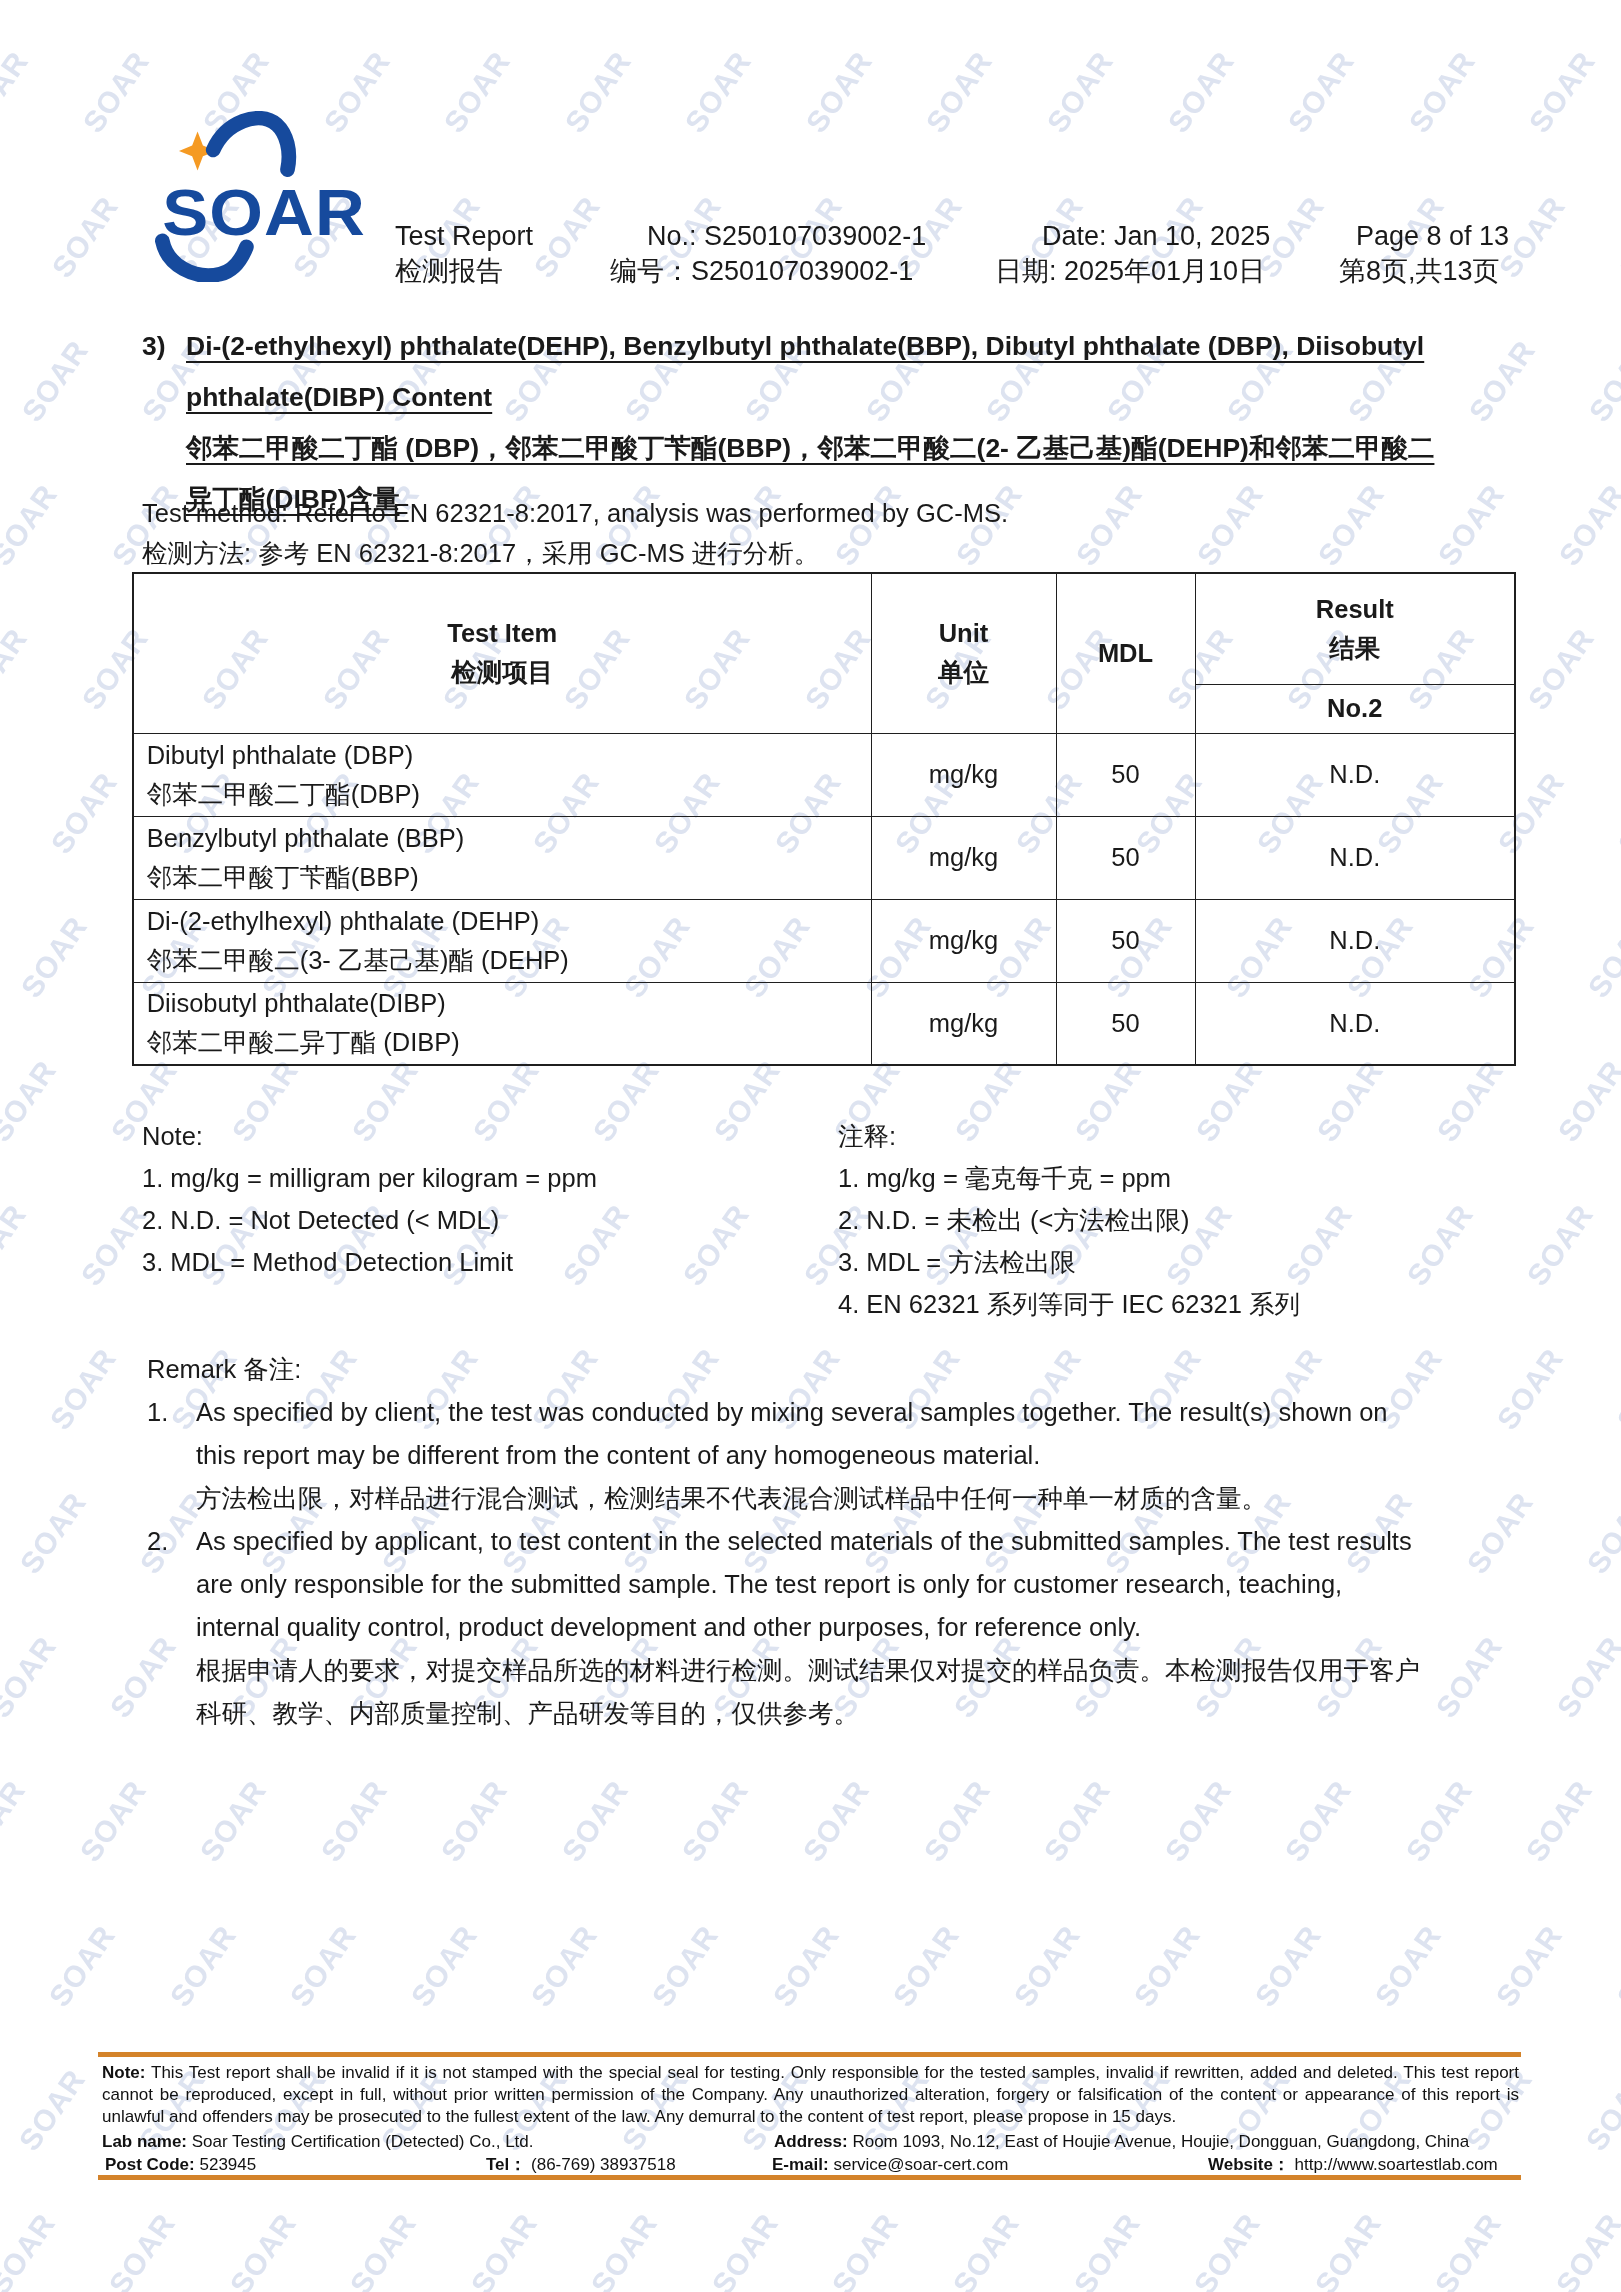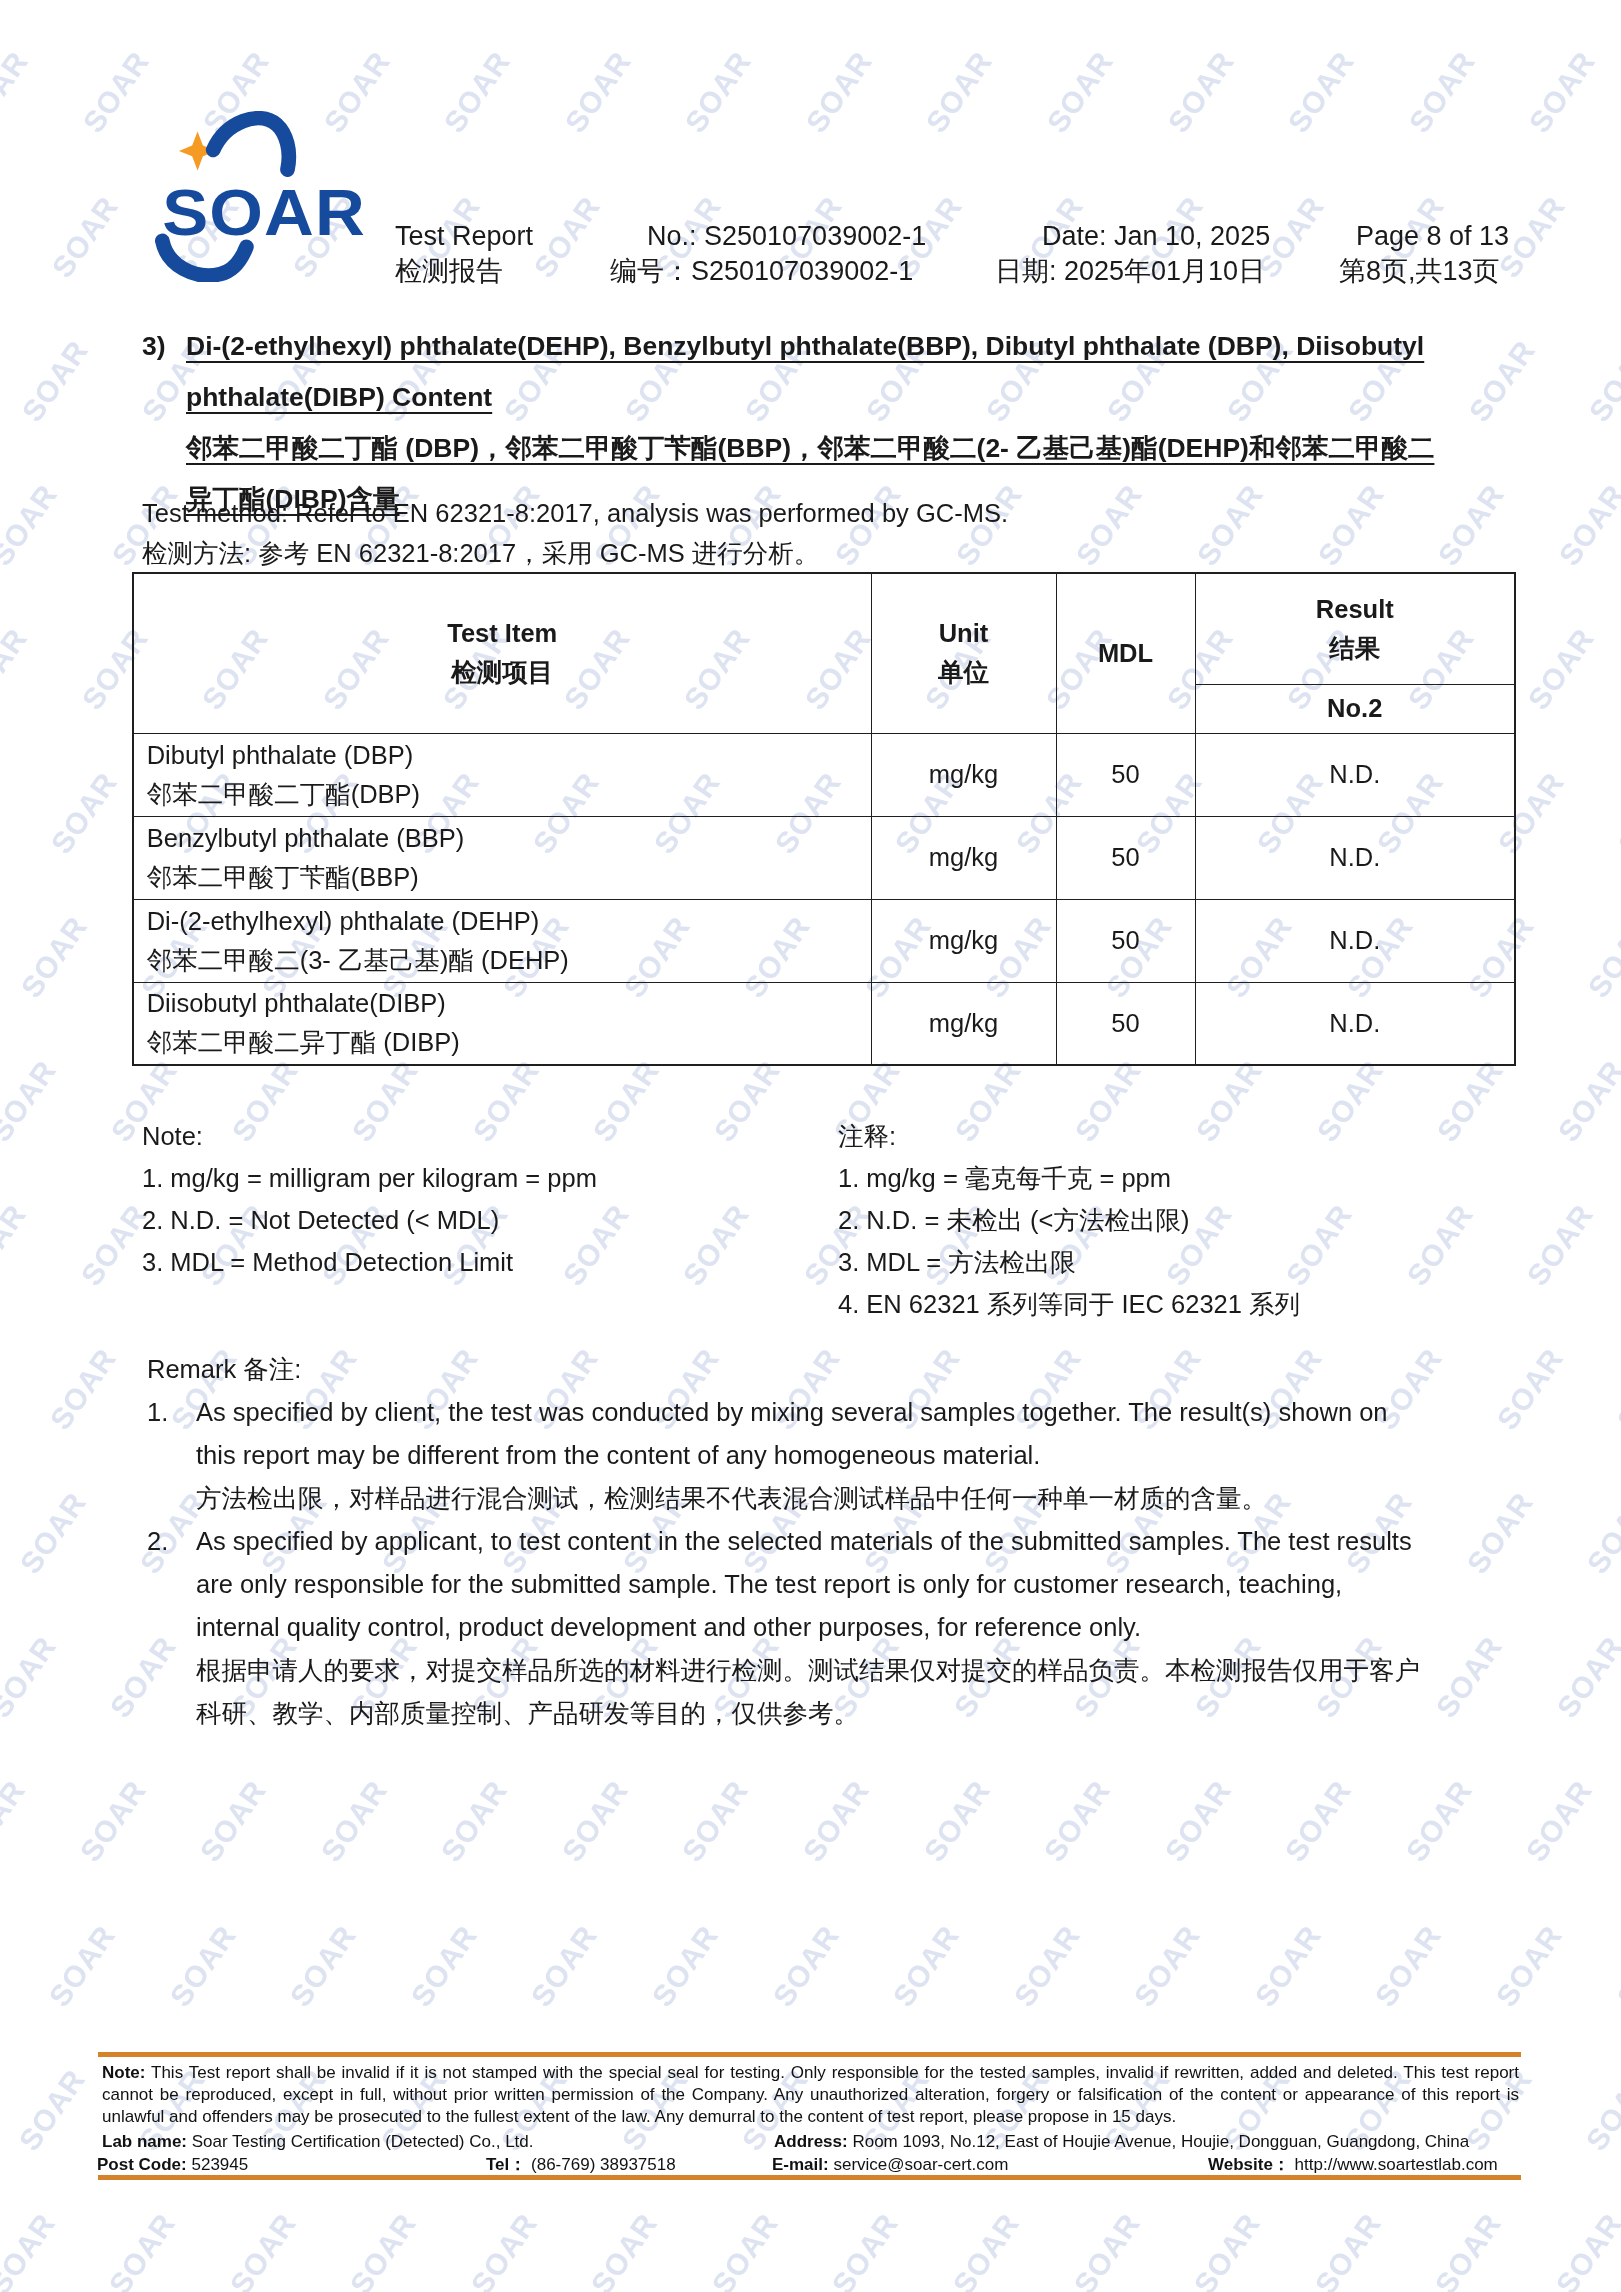--- a/index.html
+++ b/index.html
@@ -463,21 +463,21 @@
     </div>
 
     <div class="f-field" style="left:102px;top:2131px;">
       <span class="f-label">Lab name:</span>
       <span>Soar Testing Certification (Detected) Co., Ltd.</span>
     </div>
     <div class="f-field" style="left:774px;top:2131px;">
       <span class="f-label">Address:</span>
       <span>Room 1093, No.12, East of Houjie Avenue, Houjie, Dongguan, Guangdong, China</span>
     </div>
-    <div class="f-field" style="left:97px;top:2154px;">
+    <div class="f-field" style="left:105px;top:2154px;">
       <span class="f-label">Post Code:</span>
       <span>523945</span>
     </div>
     <div class="f-field" style="left:486px;top:2154px;">
       <span class="f-label">Tel：</span>
       <span>(86-769) 38937518</span>
     </div>
     <div class="f-field" style="left:772px;top:2154px;">
       <span class="f-label">E-mail:</span>
       <span>service@soar-cert.com</span>

